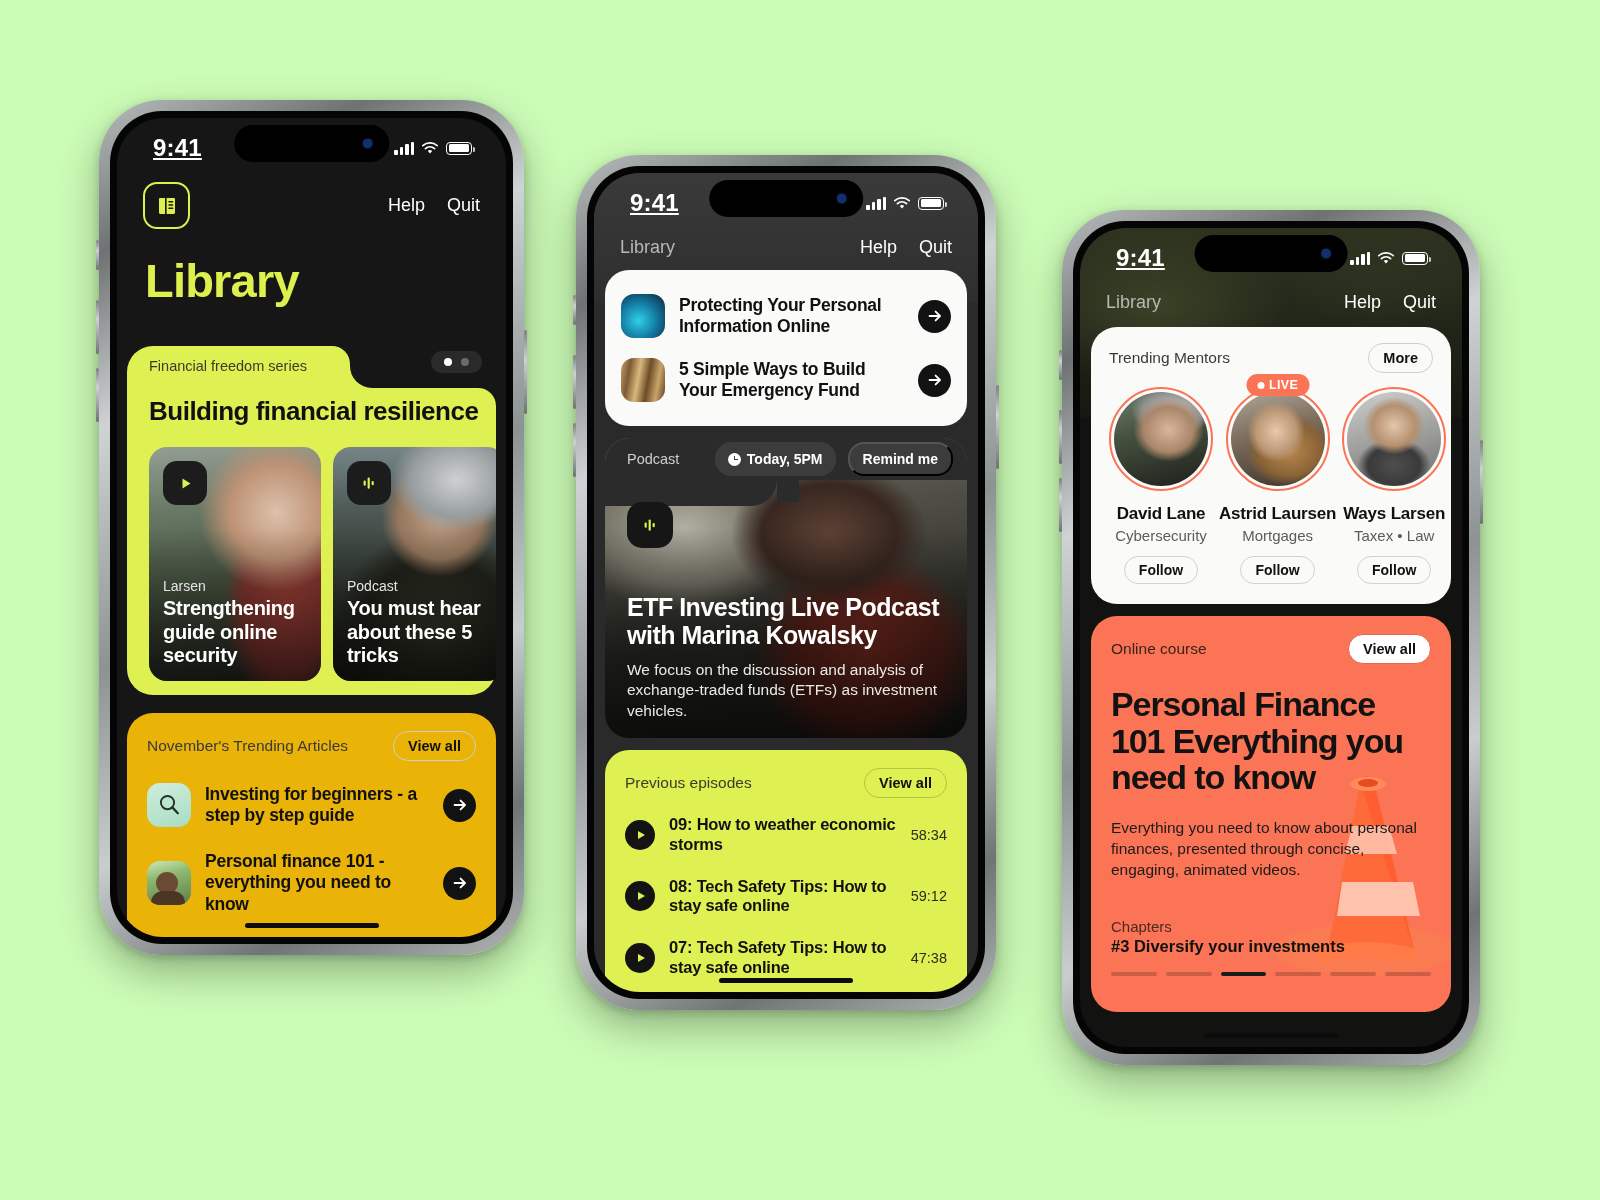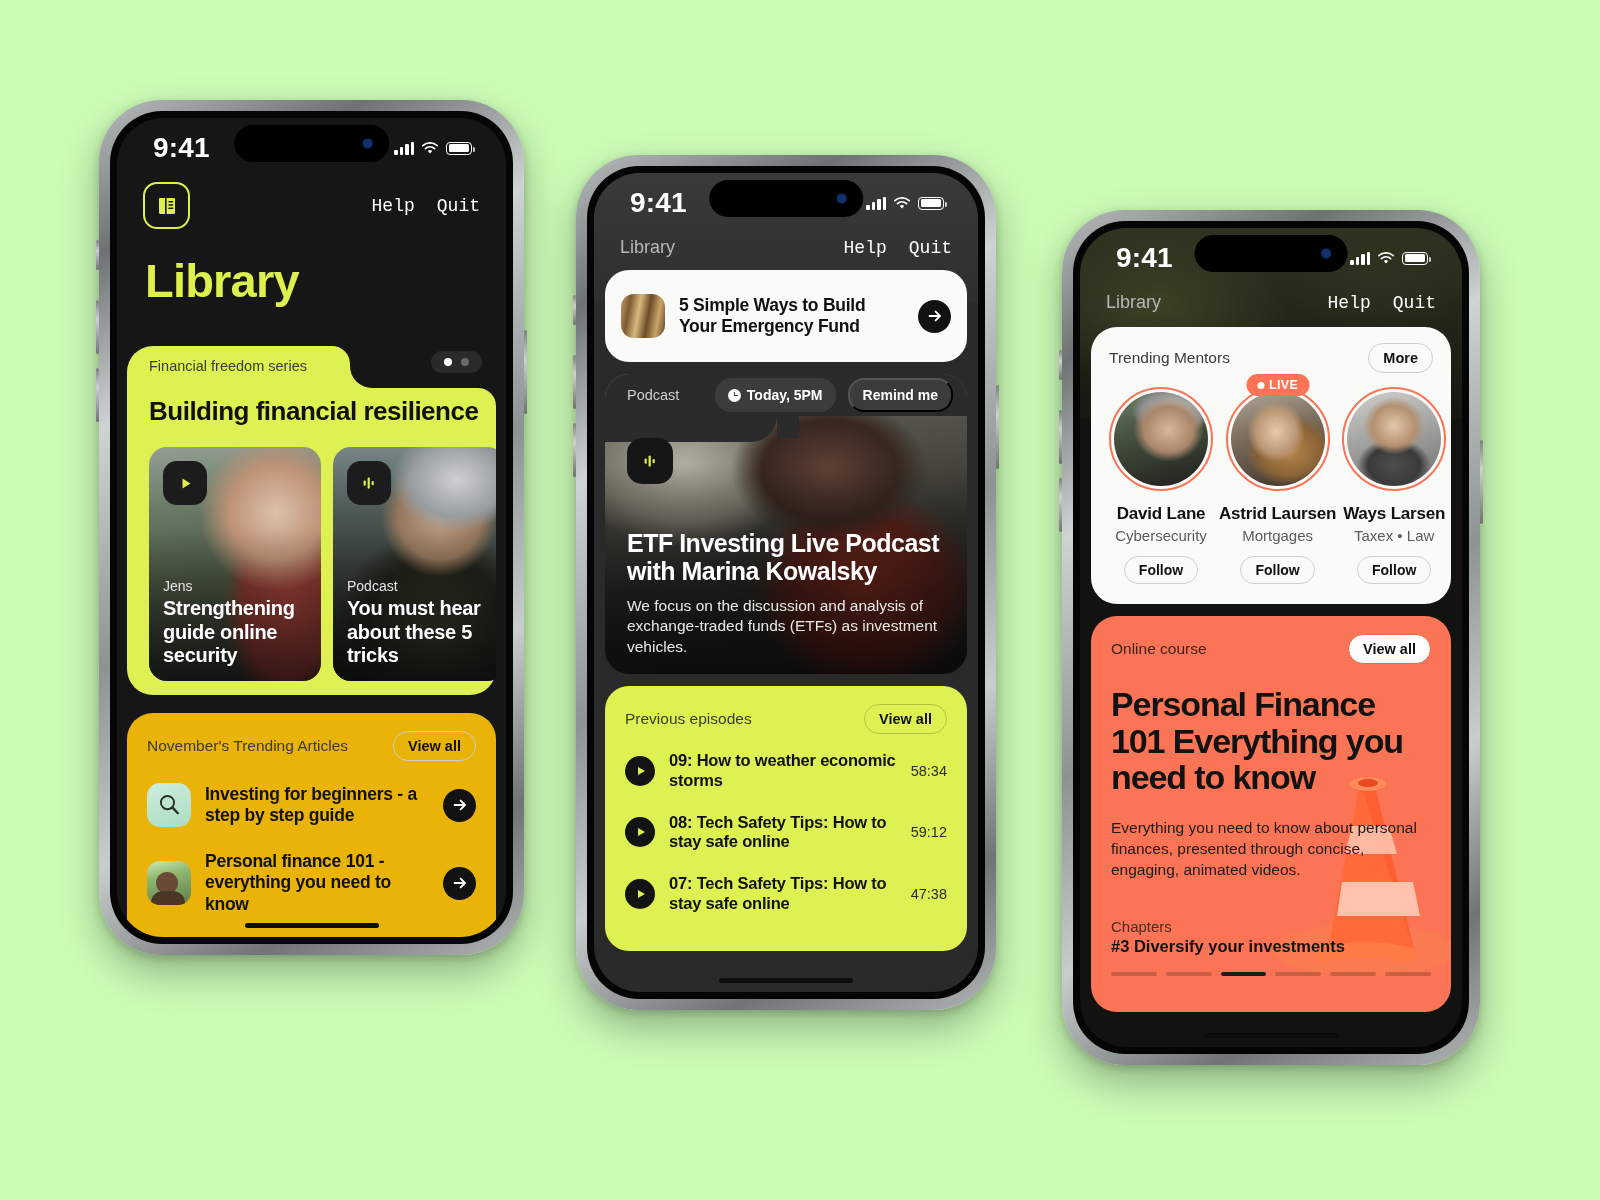--- a/index.html
+++ b/index.html
@@ -47,24 +47,25 @@
     position: relative;
     height: 54px;
     display: flex;
     align-items: center;
     justify-content: space-between;
     padding: 0 34px 0 36px;
     z-index: 40;
   }
   .sb-time {
     color: #fff;
-    font-size: 28px;
+    font-size: 24px;
     font-weight: 700;
     letter-spacing: 0.2px;
     margin-top: 6px;
+    text-decoration: underline;
   }
   .dynamic-island {
     position: absolute;
     left: 50%;
     transform: translateX(-50%);
     top: 7px;
     width: 40%;
     height: 37px;
     background: #000;
     border-radius: 20px;
@@ -93,21 +94,21 @@
   }
   .batt span { display:block; width:100%; height:100%; background:#fff; border-radius:1.5px; }
 
   
   .navbar {
     display: flex; align-items: center; justify-content: space-between;
     padding: 10px 26px 0 26px;
     z-index: 30; position: relative;
   }
   .nav-left { display:flex; align-items:center; }
-  .nav-actions { display: flex; gap: 22px; font-family: Liberation Mono, monospace; }
+  .nav-actions { display: flex; gap: 22px; }
   .nav-actions span { color: #fff; font-size: 18px; font-weight: 500; }
   .nav-title-small { color: #b7b8b3; font-size: 18px; font-weight: 400; }
 
   
   .logo {
     width: 47px; height: 47px;
     border: 2.6px solid #DDF04E;
     border-radius: 14px;
     display: flex; align-items: center; justify-content: center;
   }
@@ -515,21 +516,21 @@
         <div class="hero-h">Building financial resilience</div>
         <div class="hero-cards">
 
           <div class="mcard ph-woman-phone">
             <div class="shade"></div>
             <div class="badge">
               <svg width="17" height="17" viewBox="0 0 17 17">
                   <path d="M5.5 3.6l8 4.9-8 4.9V3.6z" fill="#DDF04E"></path>
                 </svg>
             </div>
-            <div class="kind">Jens</div>
+            <div class="kind">Larsen</div>
             <div class="ttl">Strengthening guide online security</div>
           </div>
 
           <div class="mcard ph-man-beanie">
             <div class="shade"></div>
             <div class="badge">
               <svg width="20" height="18" viewBox="0 0 20 18">
                 <rect x="4.6" y="6.4" width="2.2" height="5.4" rx="1.1" fill="#DDF04E"></rect>
                 <rect x="8.6" y="3.4" width="2.2" height="11.4" rx="1.1" fill="#DDF04E"></rect>
                 <rect x="12.6" y="6.9" width="2.2" height="4.4" rx="1.1" fill="#DDF04E"></rect>
@@ -614,20 +615,29 @@
 
       <div class="navbar">
         <div class="nav-title-small">Library</div>
         <div class="nav-actions">
           <span>Help</span>
           <span>Quit</span>
         </div>
       </div>
 
       <div class="p2-card-white">
+        <div class="list-row">
+          <div class="thumb th-img-blue"></div>
+          <div class="row-title">Protecting Your Personal Information Online</div>
+          <div class="arrow-btn">
+            <svg width="16" height="16" viewBox="0 0 16 16">
+                <path d="M2.6 8h10M8.6 3.6L13 8l-4.4 4.4" stroke="#fff" stroke-width="1.9" fill="none" stroke-linecap="round" stroke-linejoin="round"></path>
+              </svg>
+          </div>
+        </div>
         <div class="list-row">
           <div class="thumb th-img-books"></div>
           <div class="row-title">5 Simple Ways to Build Your Emergency Fund</div>
           <div class="arrow-btn">
             <svg width="16" height="16" viewBox="0 0 16 16">
                 <path d="M2.6 8h10M8.6 3.6L13 8l-4.4 4.4" stroke="#fff" stroke-width="1.9" fill="none" stroke-linecap="round" stroke-linejoin="round"></path>
               </svg>
           </div>
         </div>
       </div>

